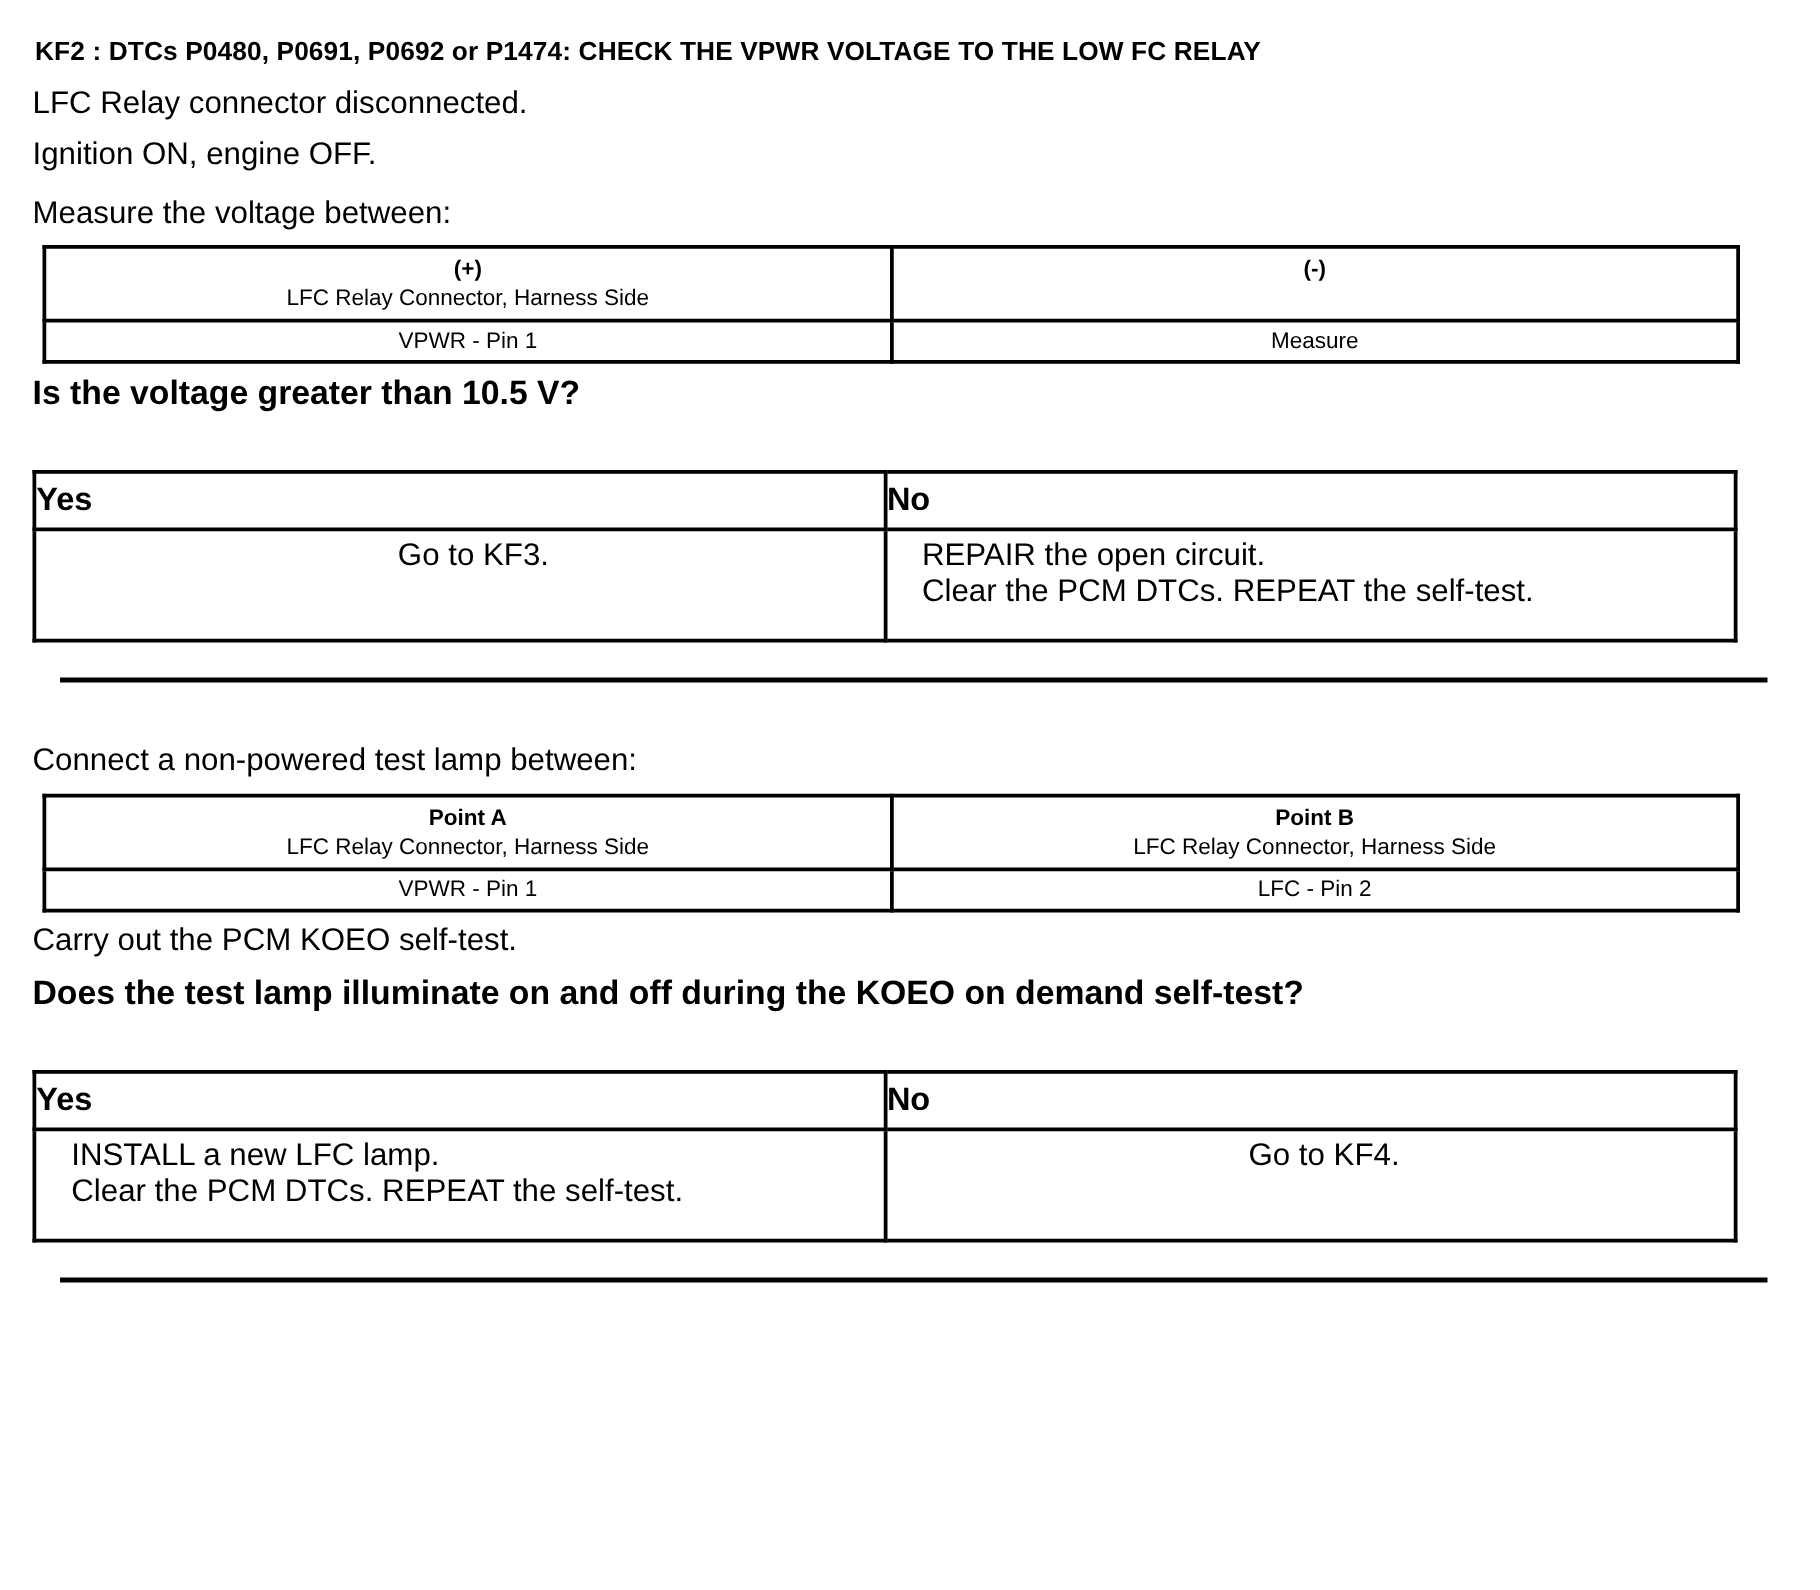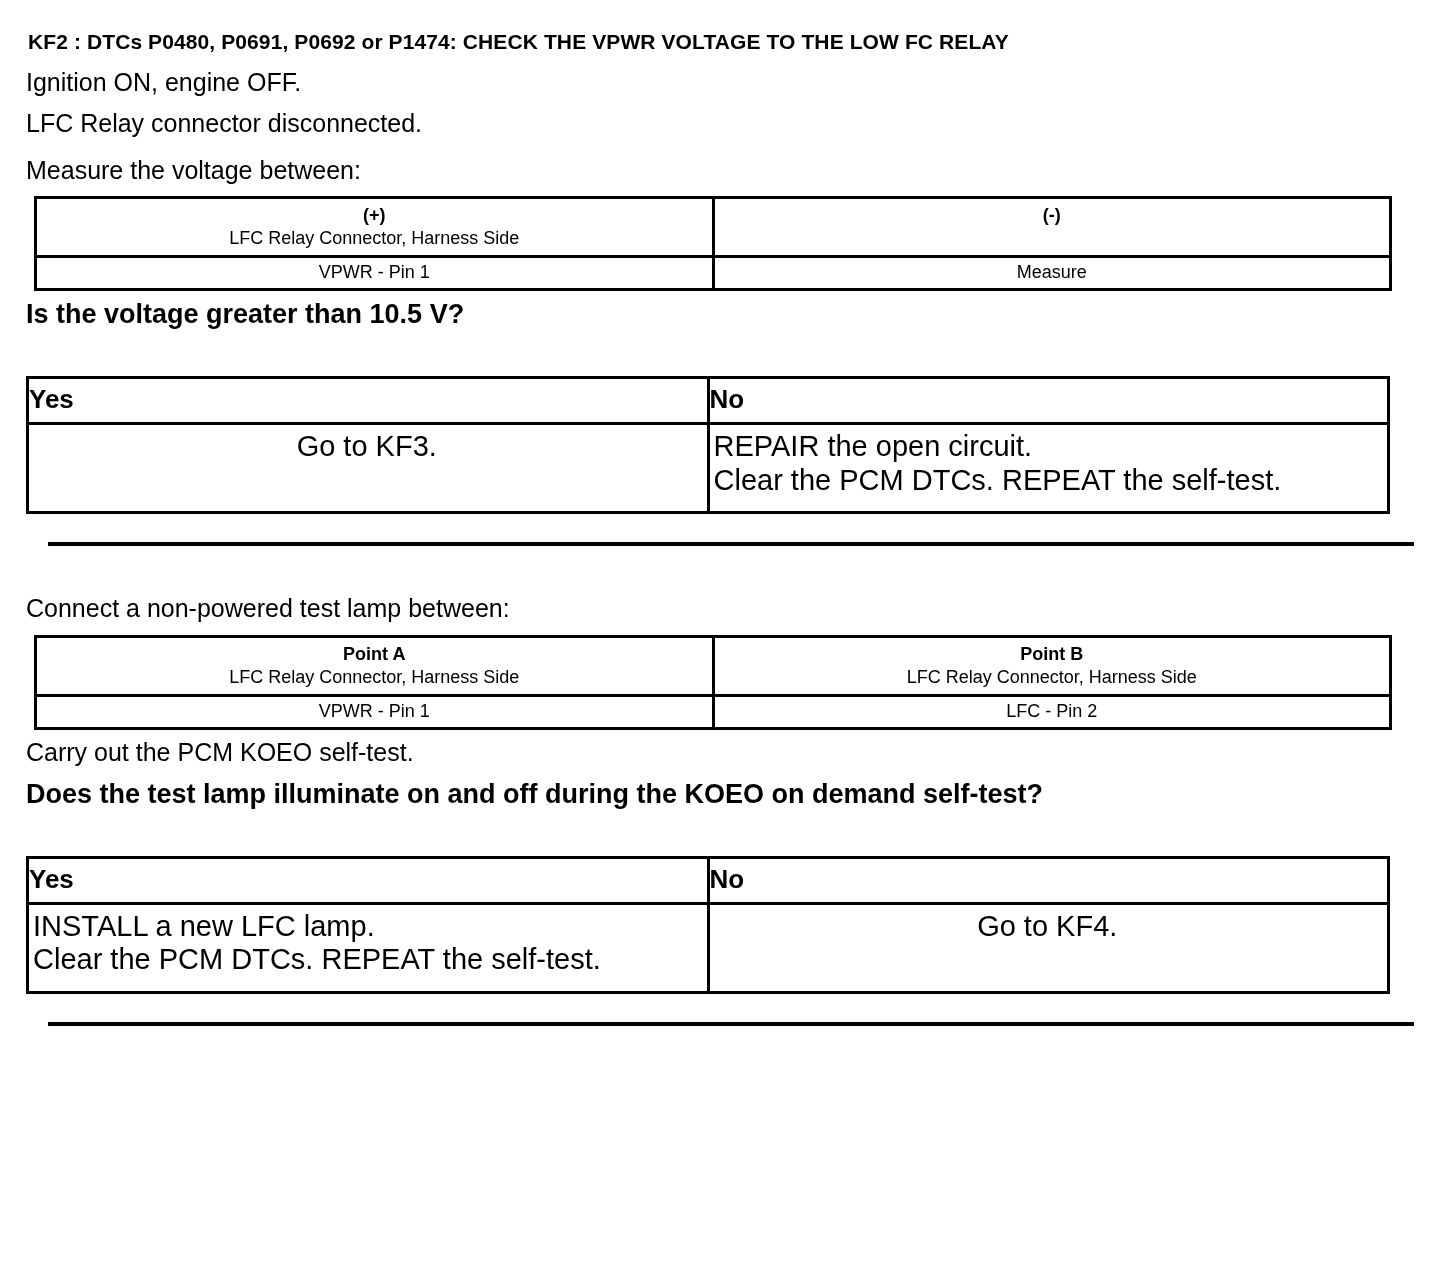--- a/index.html
+++ b/index.html
@@ -77,46 +77,47 @@
     padding: 0;
     vertical-align: middle;
   }
   .yn-head {
     text-align: left;
     font-weight: bold;
     font-size: 26px;
     padding: 5px 0 7px 0;
   }
   .yn-body {
-    font-size: 29px;
+    font-size: 25px;
     line-height: 1.16;
     padding: 5px 2px 7px 4px;
     height: 74px;
+    margin-left: 24px;
   }
   .yn-body.center {
     text-align: center;
     padding-left: 0;
   }
   .rule {
     border: 0;
     border-top: 4px solid #000000;
     margin: 28px 0 0 22px;
     width: 1366px;
   }
 </style>
 </head>
 <body>
 
 <div class="page">
 
   <div>
     <div class="step-title">KF2 : DTCs P0480, P0691, P0692 or P1474: CHECK THE VPWR VOLTAGE TO THE LOW FC RELAY</div>
 
+    <div class="body-line">LFC Relay connector disconnected.</div>
     <div class="body-line">Ignition ON, engine OFF.</div>
-    <div class="body-line">LFC Relay connector disconnected.</div>
     <div class="spacer-sm"></div>
     <div class="body-line">Measure the voltage between:</div>
 
     <table class="meas">
       <tbody>
           <tr>
         <td>
           <div class="meas-head">
             <div class="h1">(+)</div>
             <div class="h2">LFC Relay Connector, Harness Side</div>

